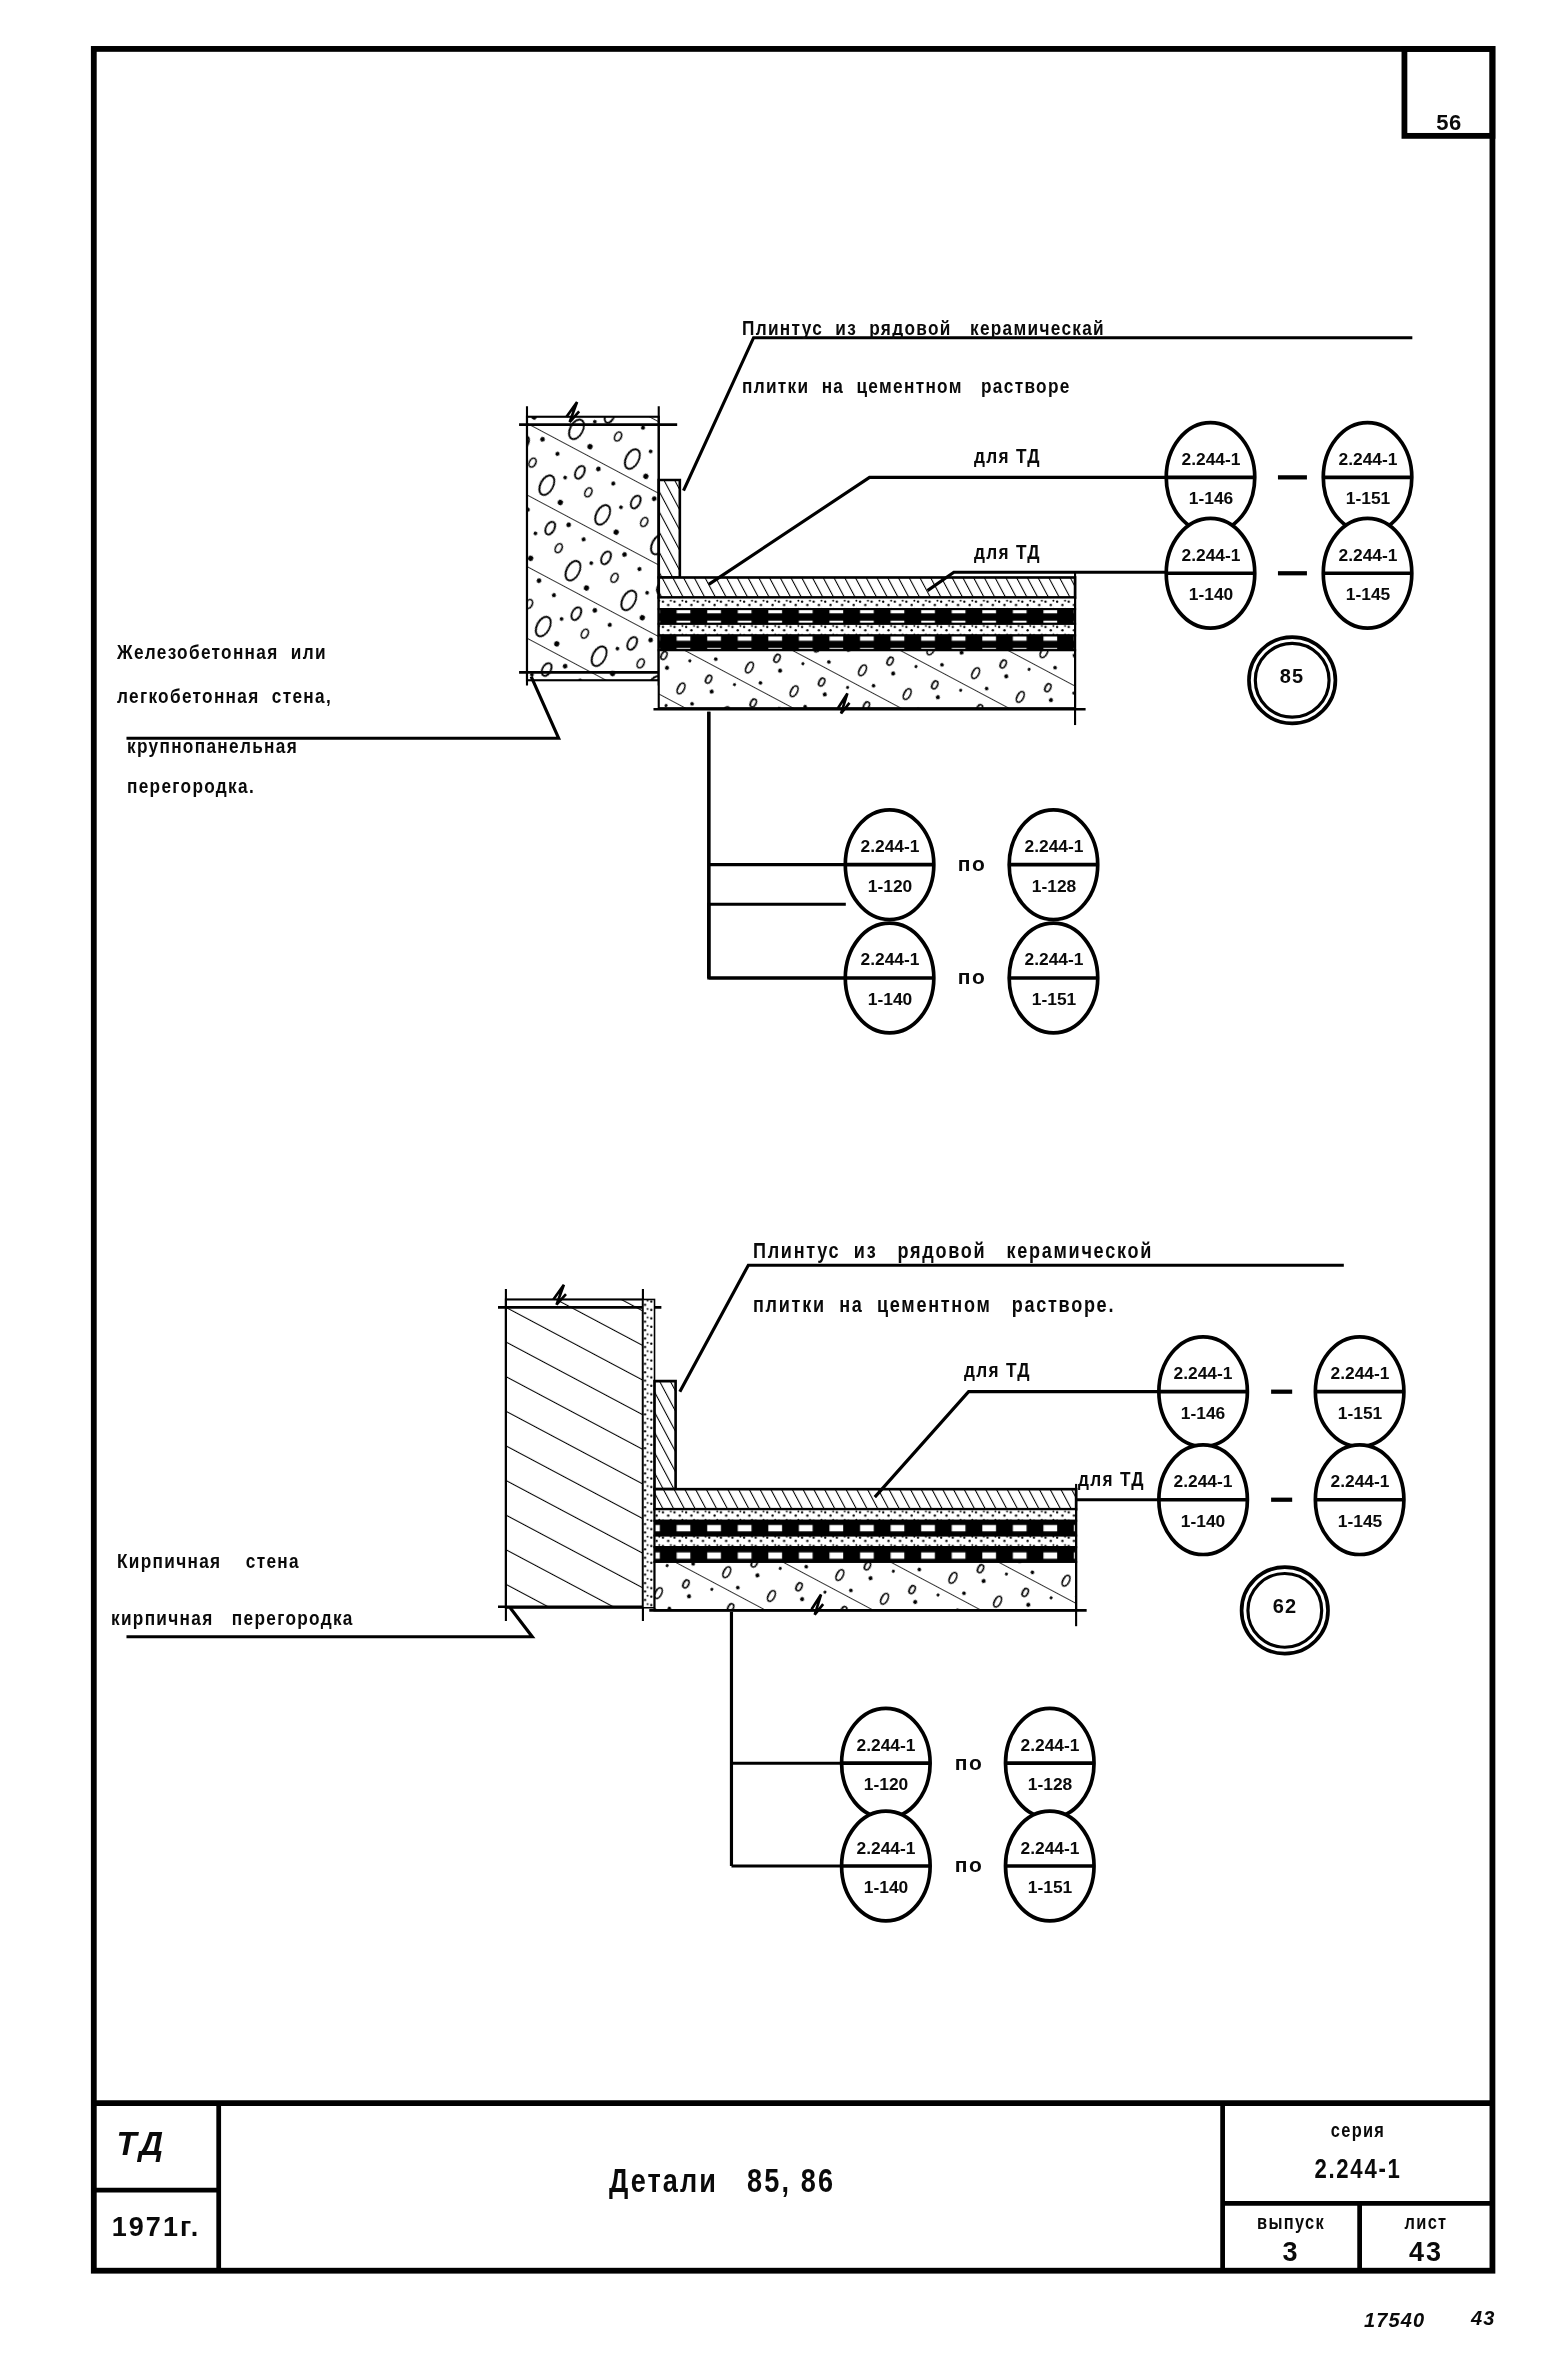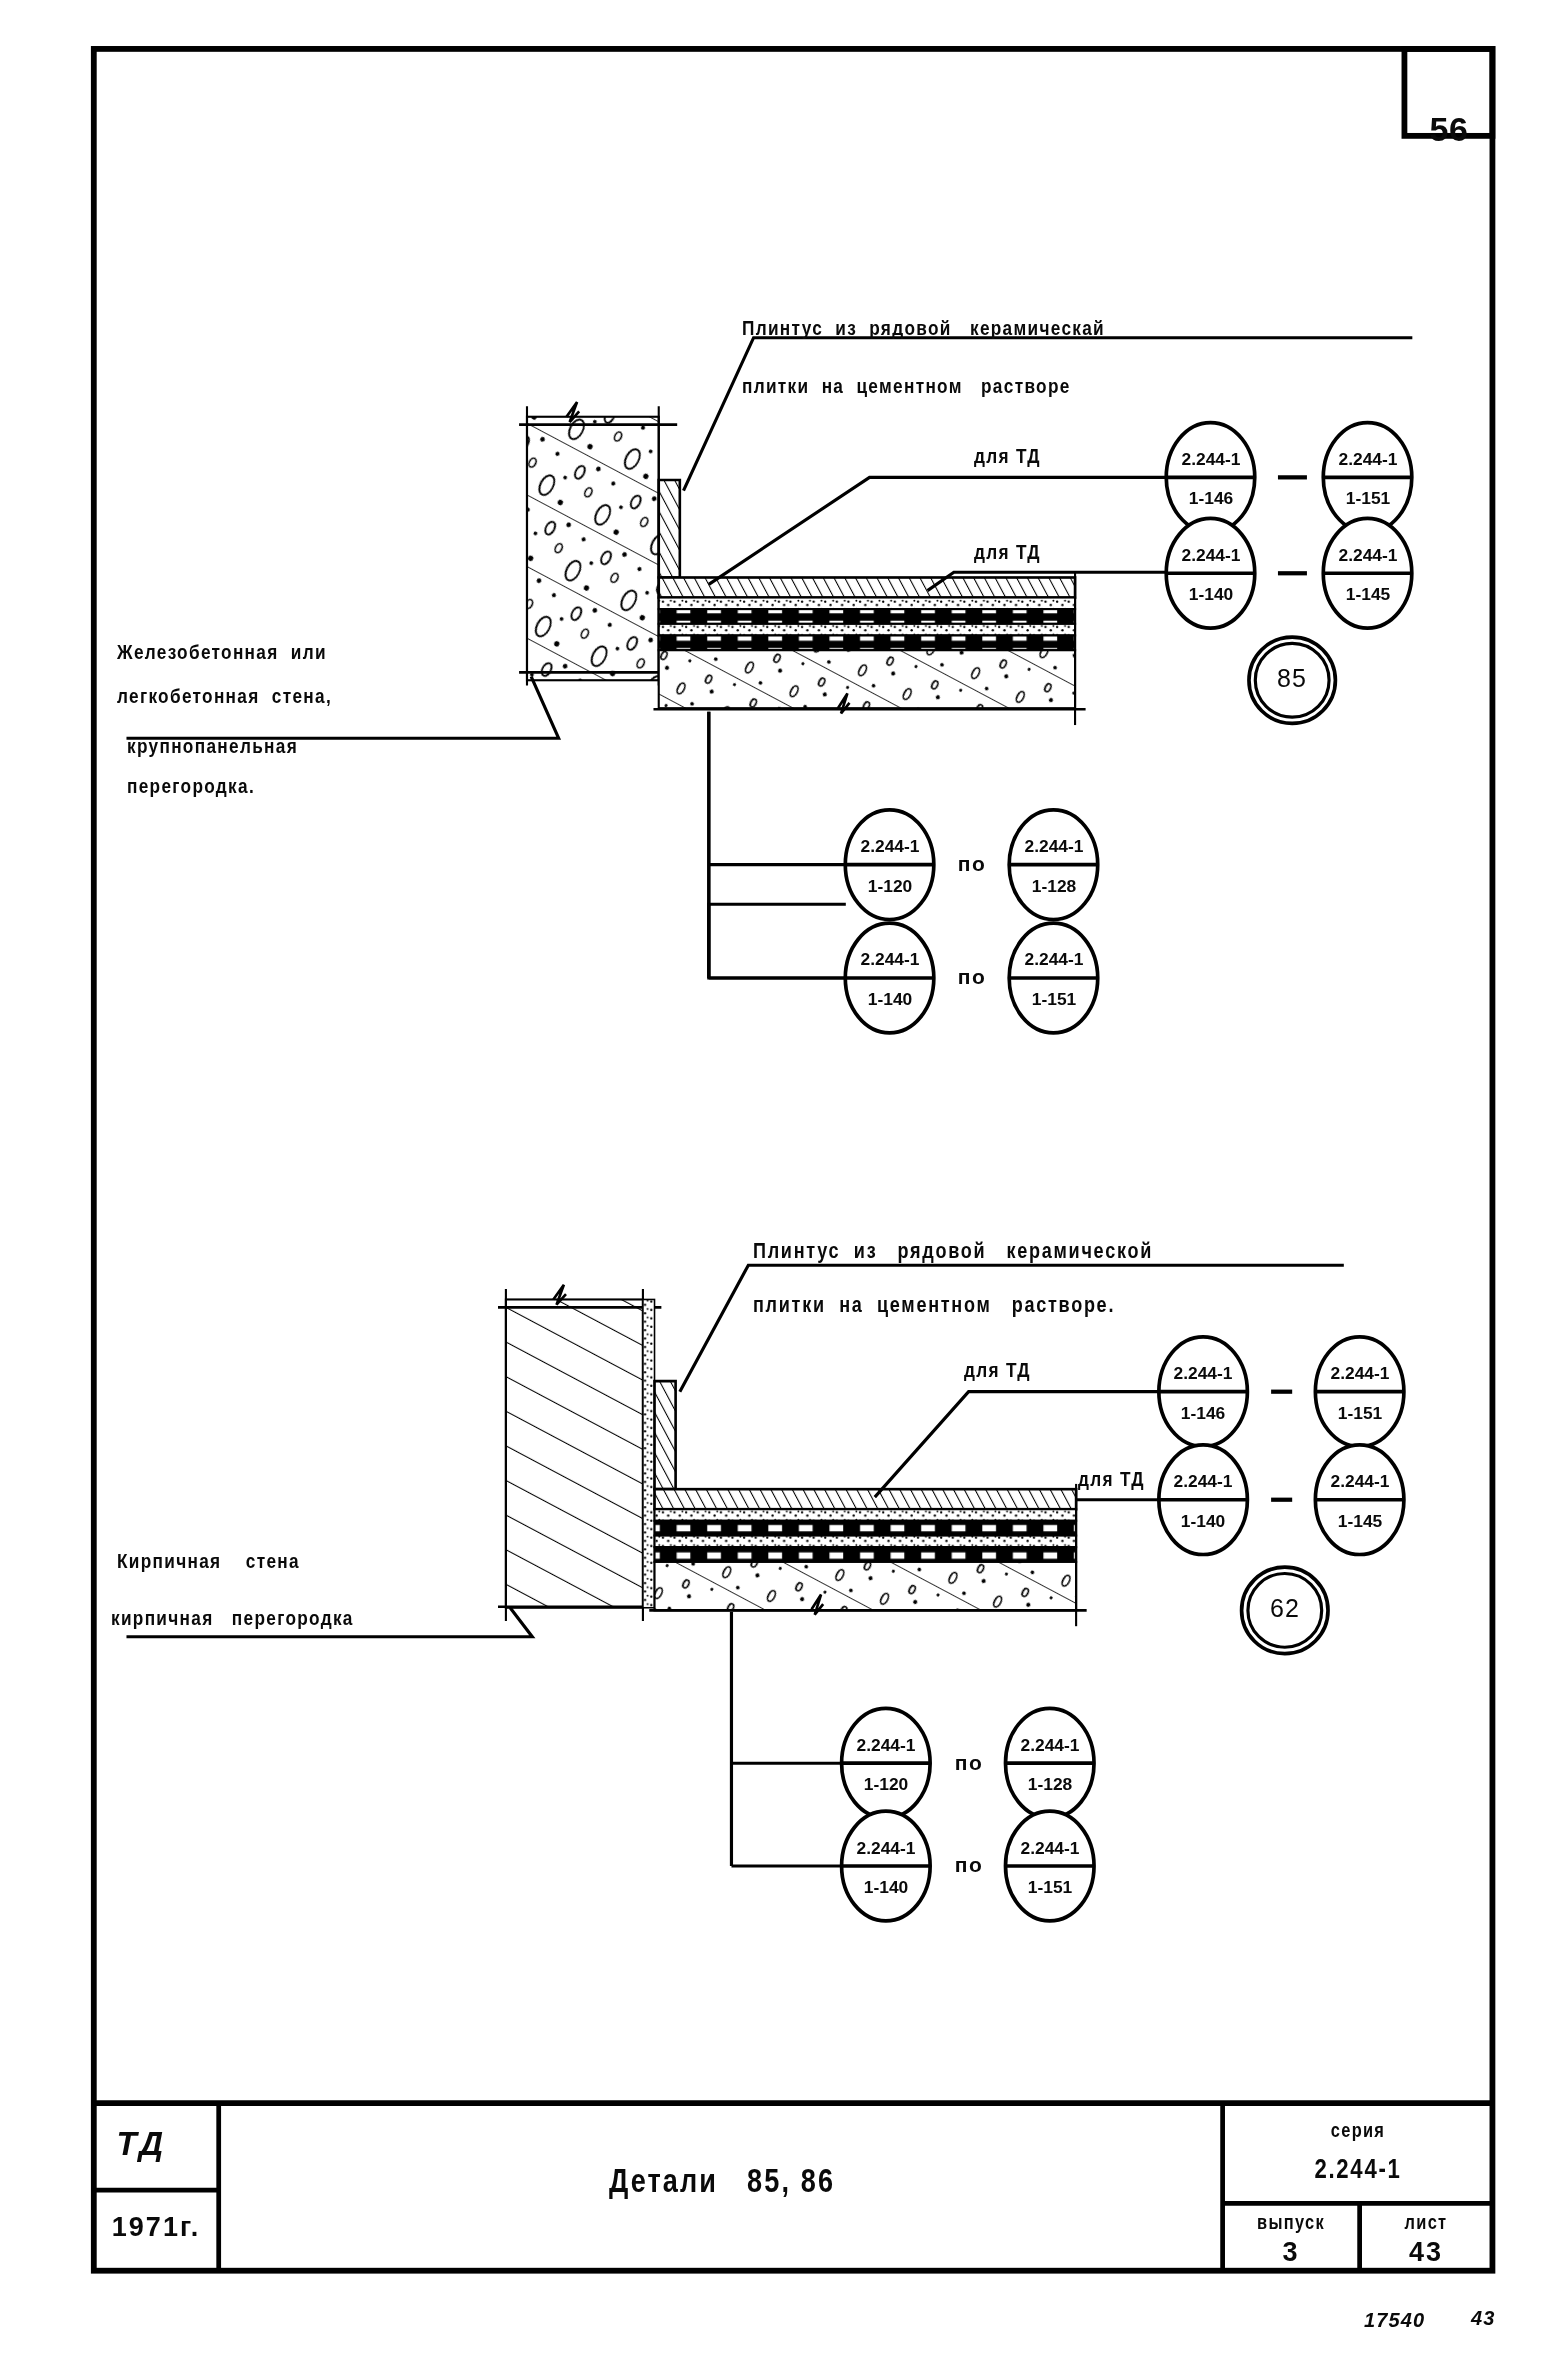--- a/index.html
+++ b/index.html
@@ -16,22 +16,22 @@
     font-weight:700;
     color:#0a0a0a;
     white-space:pre;
     letter-spacing:0.5px;
     line-height:1;
   }
   .cond{transform:scaleX(0.82);transform-origin:left center;}
   .note{font-size:21px;letter-spacing:1.6px;}
   .note-b{font-size:22px;letter-spacing:2.1px;}
   .circlenum{font-size:17.4px;letter-spacing:0px;font-weight:700;}
-  .detnum{font-size:25px;letter-spacing:1.1px;font-weight:400;}
-  .pagenum{font-size:34px;font-weight:700;letter-spacing:0.5px;}
+  .detnum{font-size:20px;letter-spacing:1.1px;font-weight:700;}
+  .pagenum{font-size:22px;font-weight:700;letter-spacing:0.5px;}
   .tb-label{font-size:20px;letter-spacing:1.6px;font-weight:700;}
   .tb-big{font-size:27px;letter-spacing:2.1px;font-weight:700;}
   .tb-huge{font-size:33px;letter-spacing:2.6px;font-weight:700;}
   .scrawl{font-size:20px;font-style:italic;font-weight:700;letter-spacing:1.1px;}
   .ctr{transform:translateX(-50%);}
   .ctr.cond{transform:translateX(-50%) scaleX(0.82);transform-origin:center center;}
 </style>
 </head>
 <body>
 

